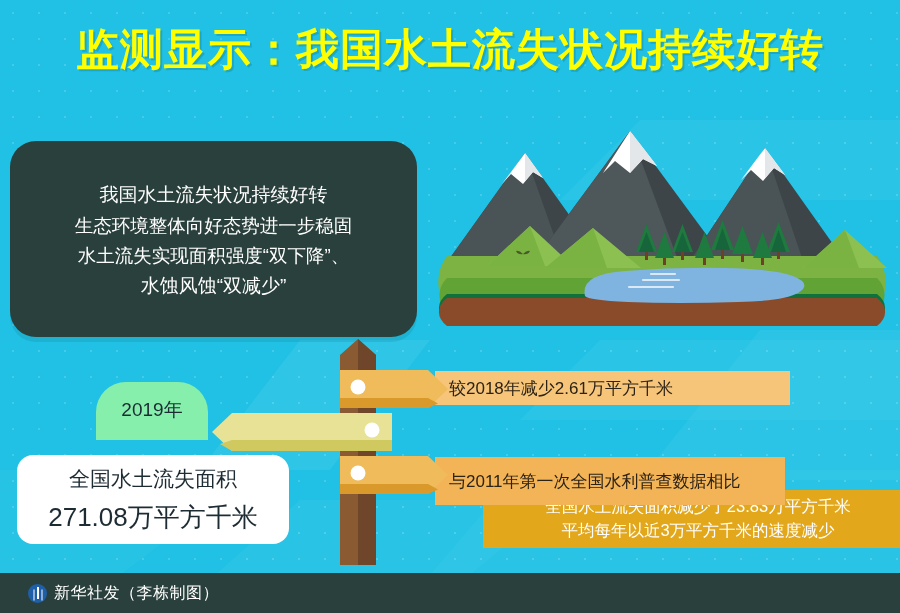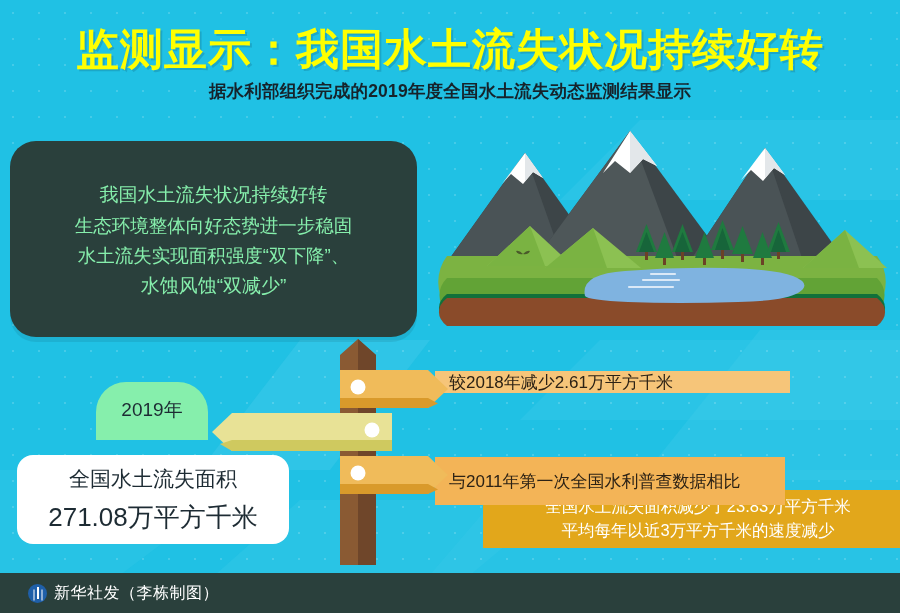--- a/index.html
+++ b/index.html
@@ -58,21 +58,21 @@
     z-index: 6;
   }
   .dark-panel .lines {
     position: absolute; inset: 0;
     display: flex; flex-direction: column;
     align-items: center; justify-content: center;
     padding: 4px 16px 0;
     box-sizing: border-box;
   }
   .dark-panel .ln {
-    color: #86efac;
+    color: #ffffff;
     font-size: 19px;
     line-height: 1.62;
     text-align: center;
     white-space: nowrap;
   }
   .dark-panel .ln.wide { font-size: 18.5px; }
 
   
   .island { position: absolute; left: 425px; top: 128px; width: 475px; height: 215px; z-index: 4; }
 
@@ -99,21 +99,21 @@
     z-index: 8;
     display: flex; flex-direction: column;
     align-items: center; justify-content: center; gap: 8px;
   }
   .white-card .l1 { font-size: 21px; color: #1d2b33; line-height: 1.25; }
   .white-card .l2 { font-size: 26px; color: #1d2b33; line-height: 1.2; margin-top: 2px; }
 
   
   .panel-a {
     position: absolute; left: 435px; top: 371px;
-    width: 355px; height: 22px;
+    width: 355px; height: 34px;
     background: #f6c579;
     display: flex; align-items: center;
     padding-left: 14px; box-sizing: border-box;
     z-index: 7;
   }
   .panel-a span { font-size: 17px; color: #2c2215; white-space: nowrap; }
 
   .panel-b-head {
     position: absolute; left: 435px; top: 457px;
     width: 350px; height: 48px;
@@ -173,21 +173,20 @@
     <polygon points="760,330 900,330 900,480 640,480" fill="#45cdeb" opacity=".3"></polygon>
     <polygon points="520,470 900,470 900,575 430,575" fill="#3ccbe9" opacity=".3"></polygon>
     <polygon points="640,120 900,120 900,200 560,200" fill="#4fd2ec" opacity=".22"></polygon>
     <polygon points="0,470 260,470 120,575 0,575" fill="#3ccbe9" opacity=".25"></polygon>
     <polygon points="300,500 560,500 470,575 215,575" fill="#42cdea" opacity=".28"></polygon>
   </svg>
   <div class="dots"></div>
 
   <div class="title-wrap">
     <div class="main-title">监测显示：我国水土流失状况持续好转</div>
-    <div class="sub-title">据水利部组织完成的2019年度全国水土流失动态监测结果显示</div>
   </div>
 
   <svg class="island" width="475" height="215" viewBox="0 0 475 215" aria-hidden="true">
 
     <polygon points="100,25 175,130 25,130" fill="#3d4548"></polygon>
     <polygon points="100,25 137,130 25,130" fill="#4a5356"></polygon>
     <polygon points="100,25 118,50 108,44 98,56 86,46 77,56" fill="#ffffff"></polygon>
     <polygon points="100,25 118,50 108,44 100,53" fill="#e3e7ea"></polygon>
 
     <polygon points="205,3 300,132 110,132" fill="#3d4548"></polygon>

